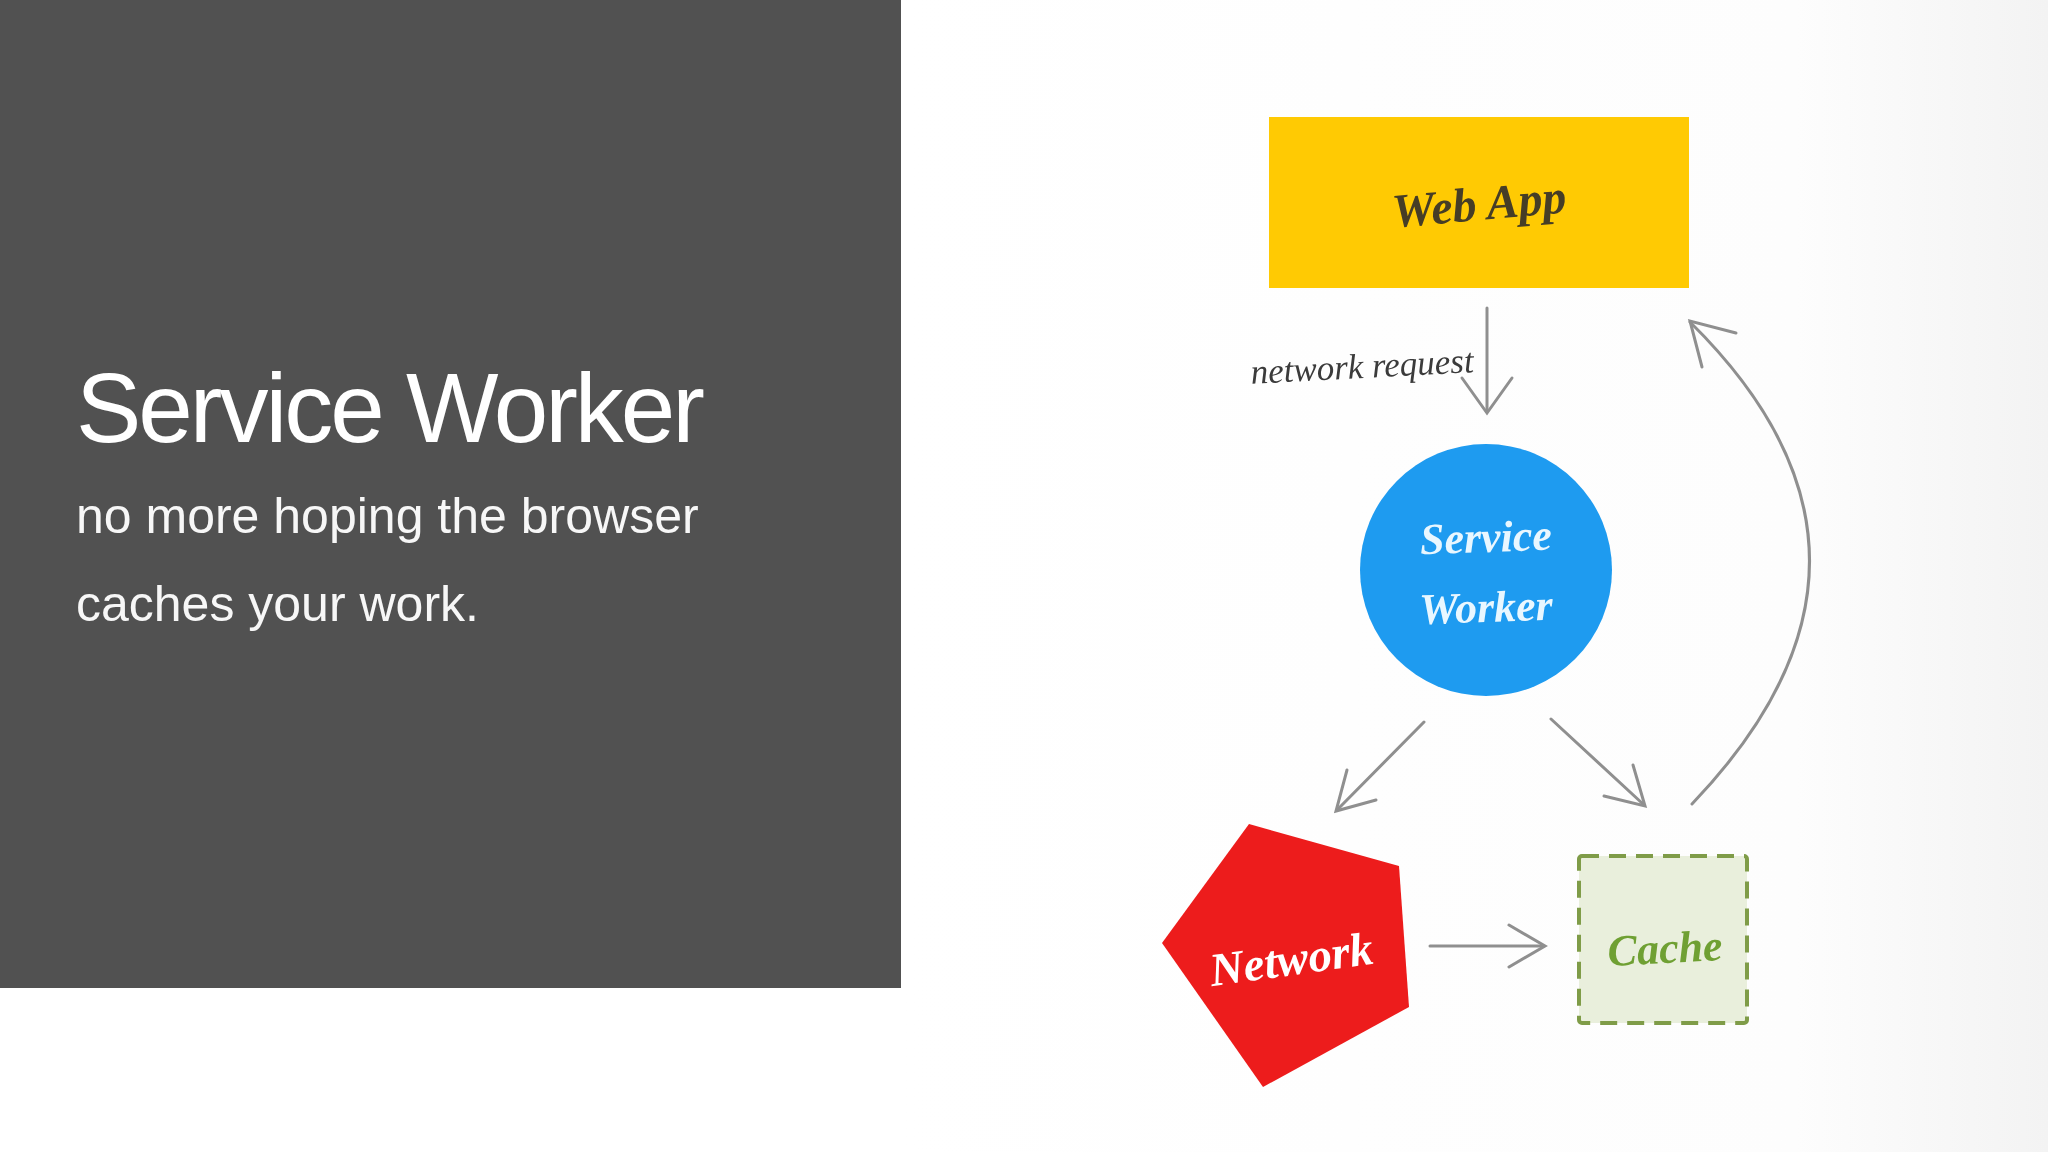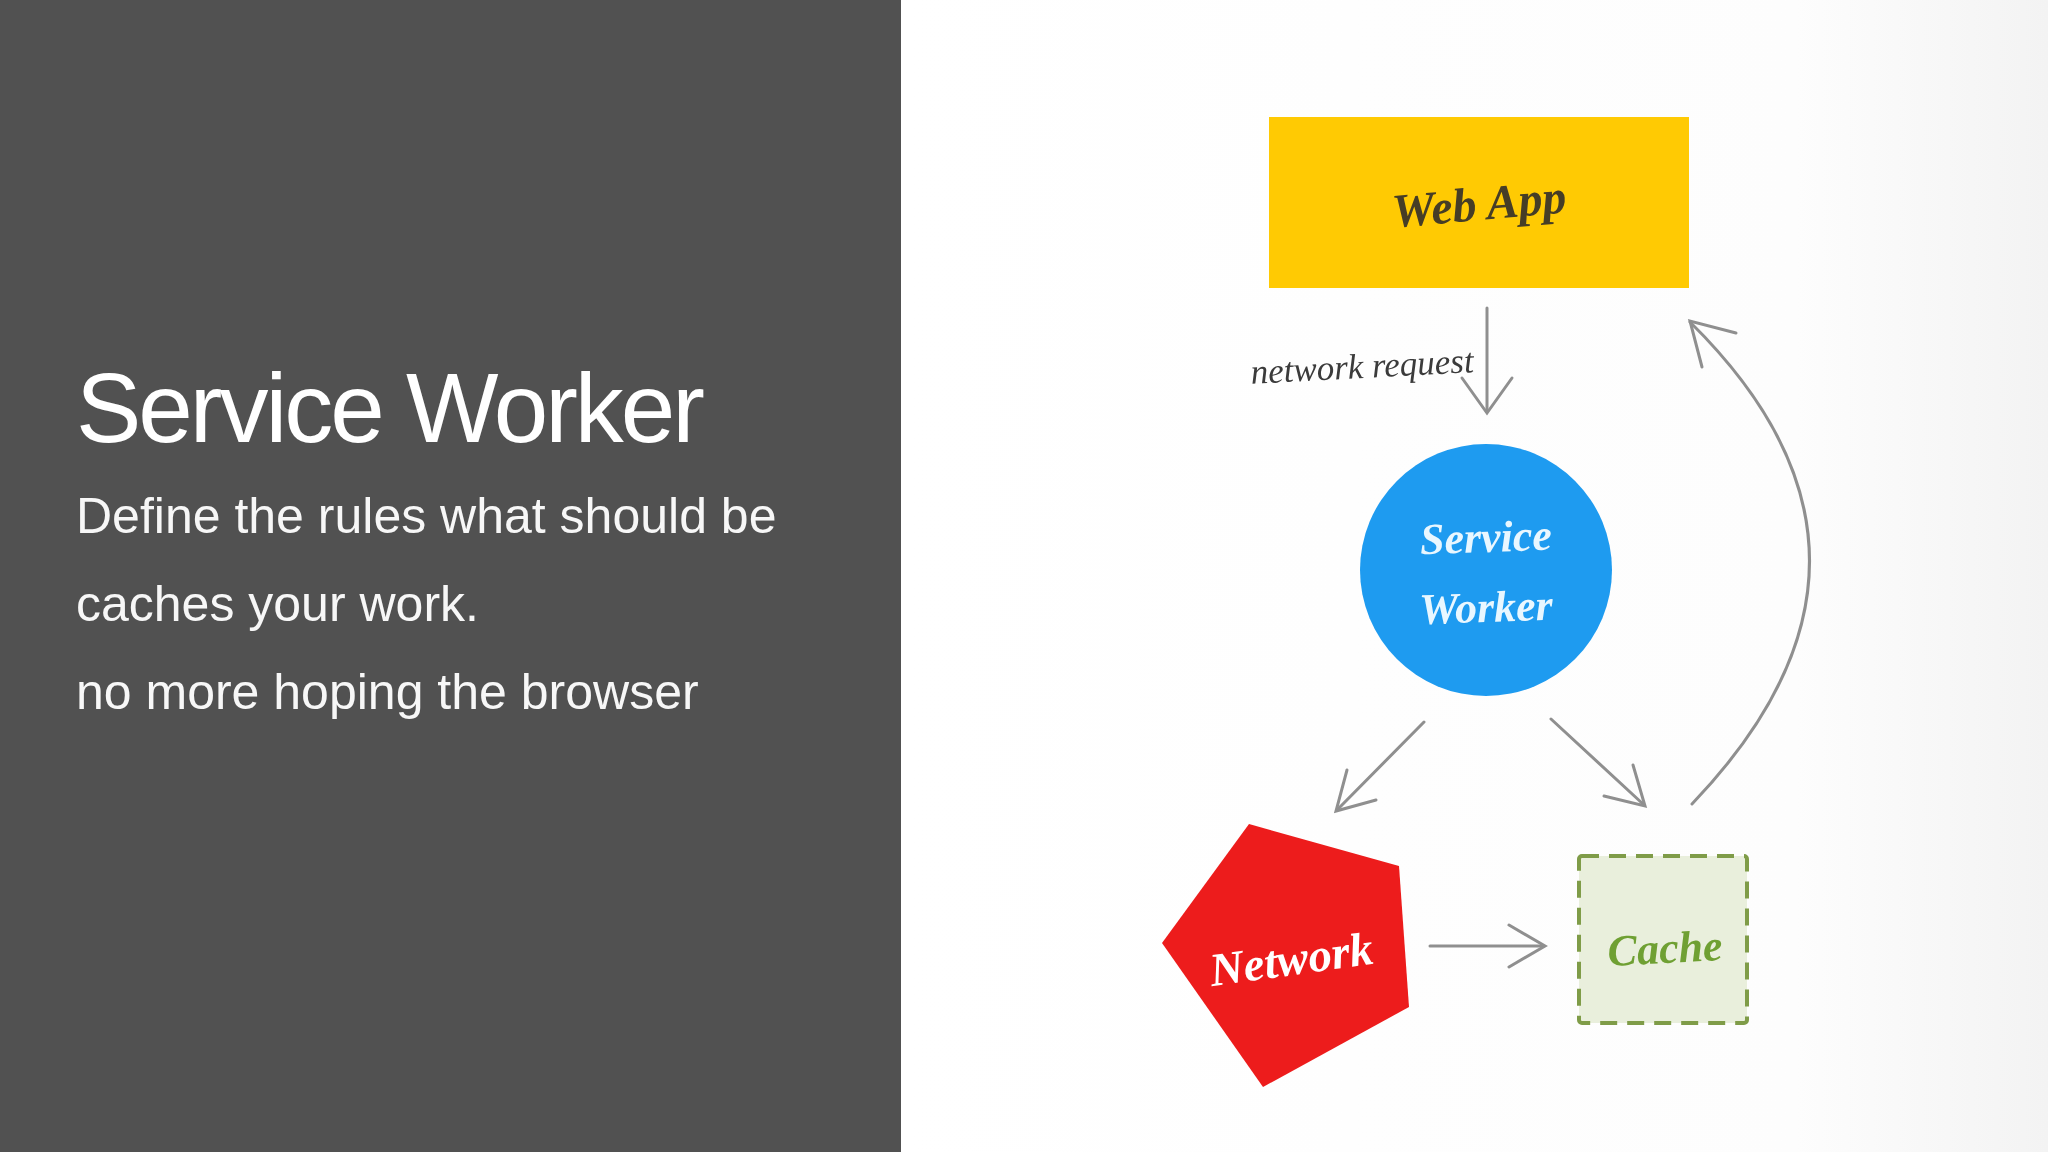--- a/index.html
+++ b/index.html
@@ -13,21 +13,21 @@
   .slide {
     position: relative;
     width: 2048px;
     height: 1152px;
     background: #ffffff;
   }
   
   .left-panel {
     position: absolute;
     left: 0; top: 0;
-    width: 901px; height: 1152px;
+    width: 901px; height: 988px;
     background: #515151; 
   }
   .slide-title {
     position: absolute;
     left: 76px; top: 352px;
     font-size: 98px;
     font-weight: 300;
     letter-spacing: -3px;
     color: #ffffff; 
     white-space: nowrap;
@@ -67,23 +67,22 @@
   }
 </style>
 </head>
 <body>
 
 <div class="slide">
 
   <div class="left-panel">
     <div class="slide-title">Service Worker</div>
     <div class="slide-subtitle">
-      <div class="subtitle-line">Define the rules what should be</div>
+      <div class="subtitle-line">no more hoping the browser</div>
       <div class="subtitle-line">caches your work.</div>
-      <div class="subtitle-line">no more hoping the browser</div>
     </div>
   </div>
 
   <div class="right-panel"></div>
 
   <svg class="diagram" viewBox="0 0 2048 1152">
 
     <rect x="1269" y="117" width="420" height="171" fill="#FFCA03"></rect>
     <text class="hand" x="1479" y="220" font-size="48" text-anchor="middle" transform="rotate(-5 1479 203)" fill="#463D26">Web App</text>
 

